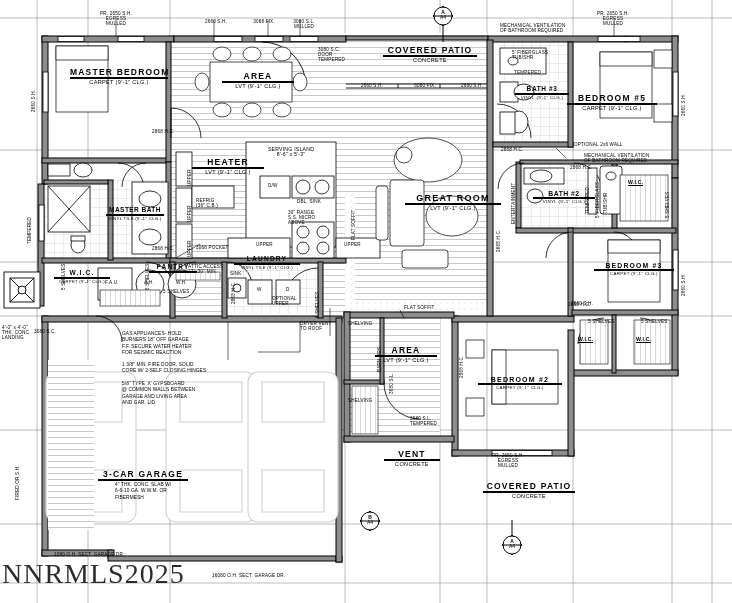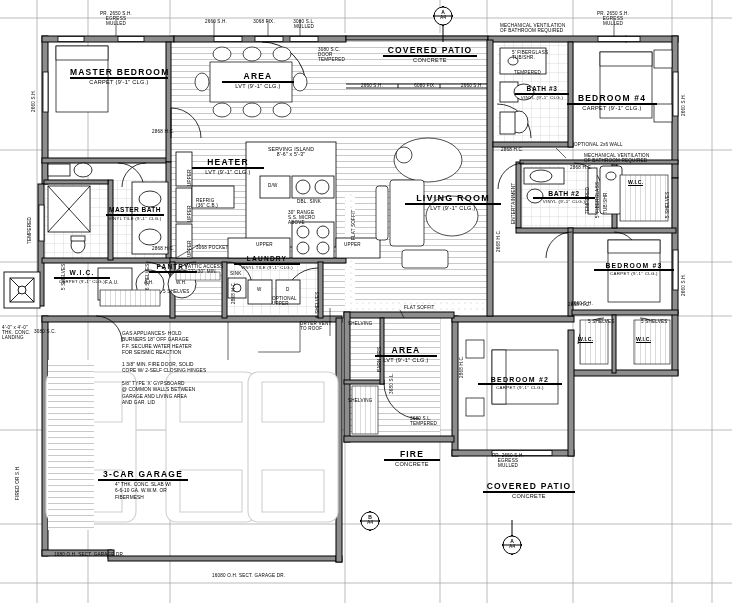--- a/index.html
+++ b/index.html
@@ -381,36 +381,36 @@
     <span class="name">AREA</span>
     <span class="sub">LVT (9'-1" CLG.)</span>
   </div>
 
   <div class="lbl room" style="left:383px;top:46px;width:94px;">
     <span class="name">COVERED PATIO</span>
     <span class="sub">CONCRETE</span>
   </div>
 
   <div class="lbl room" style="left:567px;top:94px;width:90px;">
-    <span class="name">BEDROOM #4</span>
+    <span class="name">BEDROOM #5</span>
     <span class="sub">CARPET (9'-1" CLG.)</span>
   </div>
 
   <div class="lbl room" style="left:515px;top:86px;width:54px;">
     <span class="name" style="font-size:6.5px;letter-spacing:.6px;">BATH #3</span>
     <span class="sub" style="font-size:4.4px;">VINYL (9'-1" CLG.)</span>
   </div>
 
   <div class="lbl room" style="left:192px;top:158px;width:72px;">
     <span class="name">HEATER</span>
     <span class="sub">LVT (9'-1" CLG.)</span>
   </div>
 
   <div class="lbl room big" style="left:405px;top:194px;width:96px;">
-    <span class="name">LIVING ROOM</span>
+    <span class="name">GREAT ROOM</span>
     <span class="sub">LVT (9'-1" CLG.)</span>
   </div>
 
   <div class="lbl room" style="left:533px;top:190px;width:62px;">
     <span class="name" style="font-size:6.8px;letter-spacing:.5px;">BATH #2</span>
     <span class="sub" style="font-size:4.4px;">VINYL (9'-1" CLG.)</span>
   </div>
 
   <div class="lbl room" style="left:106px;top:206px;width:58px;">
     <span class="name" style="font-size:6.6px;letter-spacing:.4px;line-height:1.15;">MASTER BATH</span>
@@ -440,21 +440,21 @@
     <span class="name">AREA</span>
     <span class="sub">LVT (9'-1" CLG.)</span>
   </div>
 
   <div class="lbl room" style="left:478px;top:376px;width:84px;">
     <span class="name" style="font-size:7px;">BEDROOM #2</span>
     <span class="sub" style="font-size:4.4px;">CARPET (9'-1" CLG.)</span>
   </div>
 
   <div class="lbl room" style="left:384px;top:450px;width:56px;">
-    <span class="name">FIRE</span>
+    <span class="name">VENT</span>
     <span class="sub">CONCRETE</span>
   </div>
 
   <div class="lbl room" style="left:483px;top:482px;width:92px;">
     <span class="name">COVERED PATIO</span>
     <span class="sub">CONCRETE</span>
   </div>
 
   <div class="lbl room" style="left:98px;top:470px;width:90px;">
     <span class="name">3-CAR GARAGE</span>
@@ -743,14 +743,15 @@
   </div>
   <div class="circ-lbl" style="left:361px;top:515px;width:18px;">
     <span style="font-weight:700;">B</span><br>
     <span>A4</span>
   </div>
   <div class="circ-lbl" style="left:503px;top:539px;width:18px;">
     <span style="font-weight:700;">A</span><br>
     <span>A4</span>
   </div>
 
+  <div class="wm">NNRMLS2025</div>
 
 </div>
 
 </body></html>

